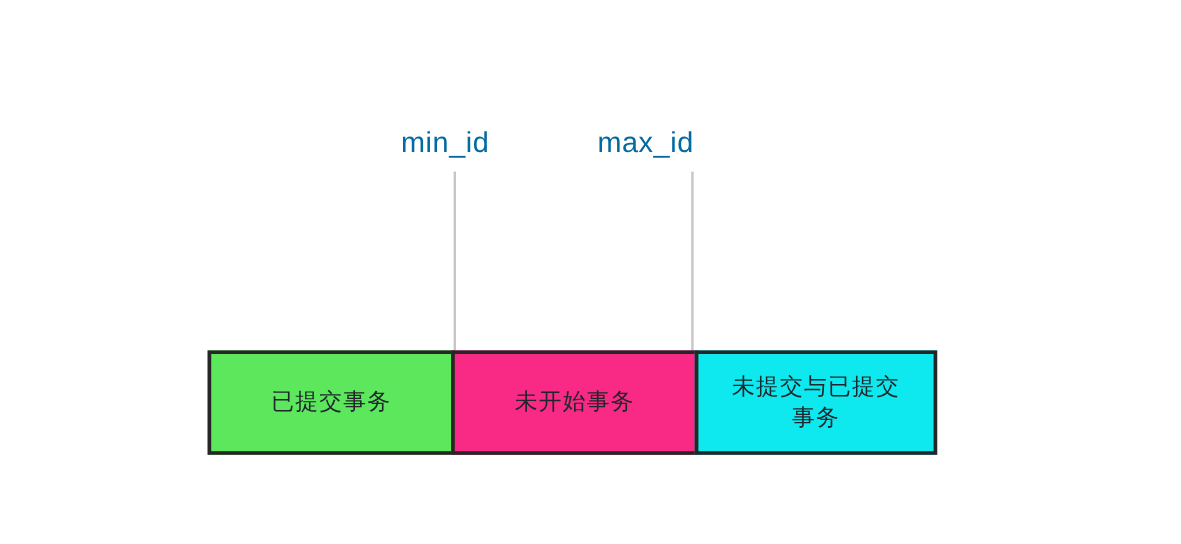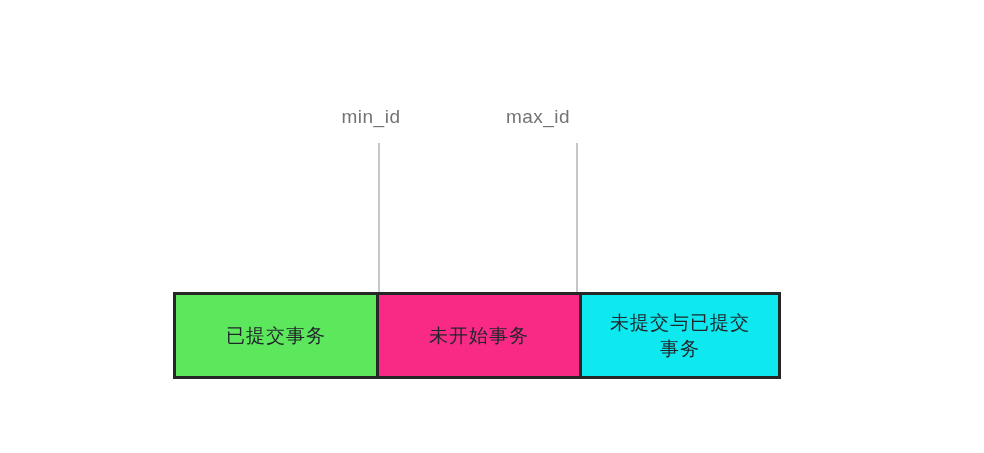--- a/index.html
+++ b/index.html
@@ -12,22 +12,22 @@
     position: relative;
     width: 984px;
     height: 453px;
     background: #ffffff;
     overflow: hidden;
   }
   .marker-label {
     position: absolute;
     top: 106px;
     transform: translateX(-50%);
-    font-size: 19px;
-    color: #737373;
+    font-size: 24px;
+    color: #0369a1;
     white-space: nowrap;
     letter-spacing: 0.5px;
   }
   .marker-label.min { left: 371px; }
   .marker-label.max { left: 538px; }
   .marker-line {
     position: absolute;
     top: 143px;
     width: 2px;
     height: 149px;

